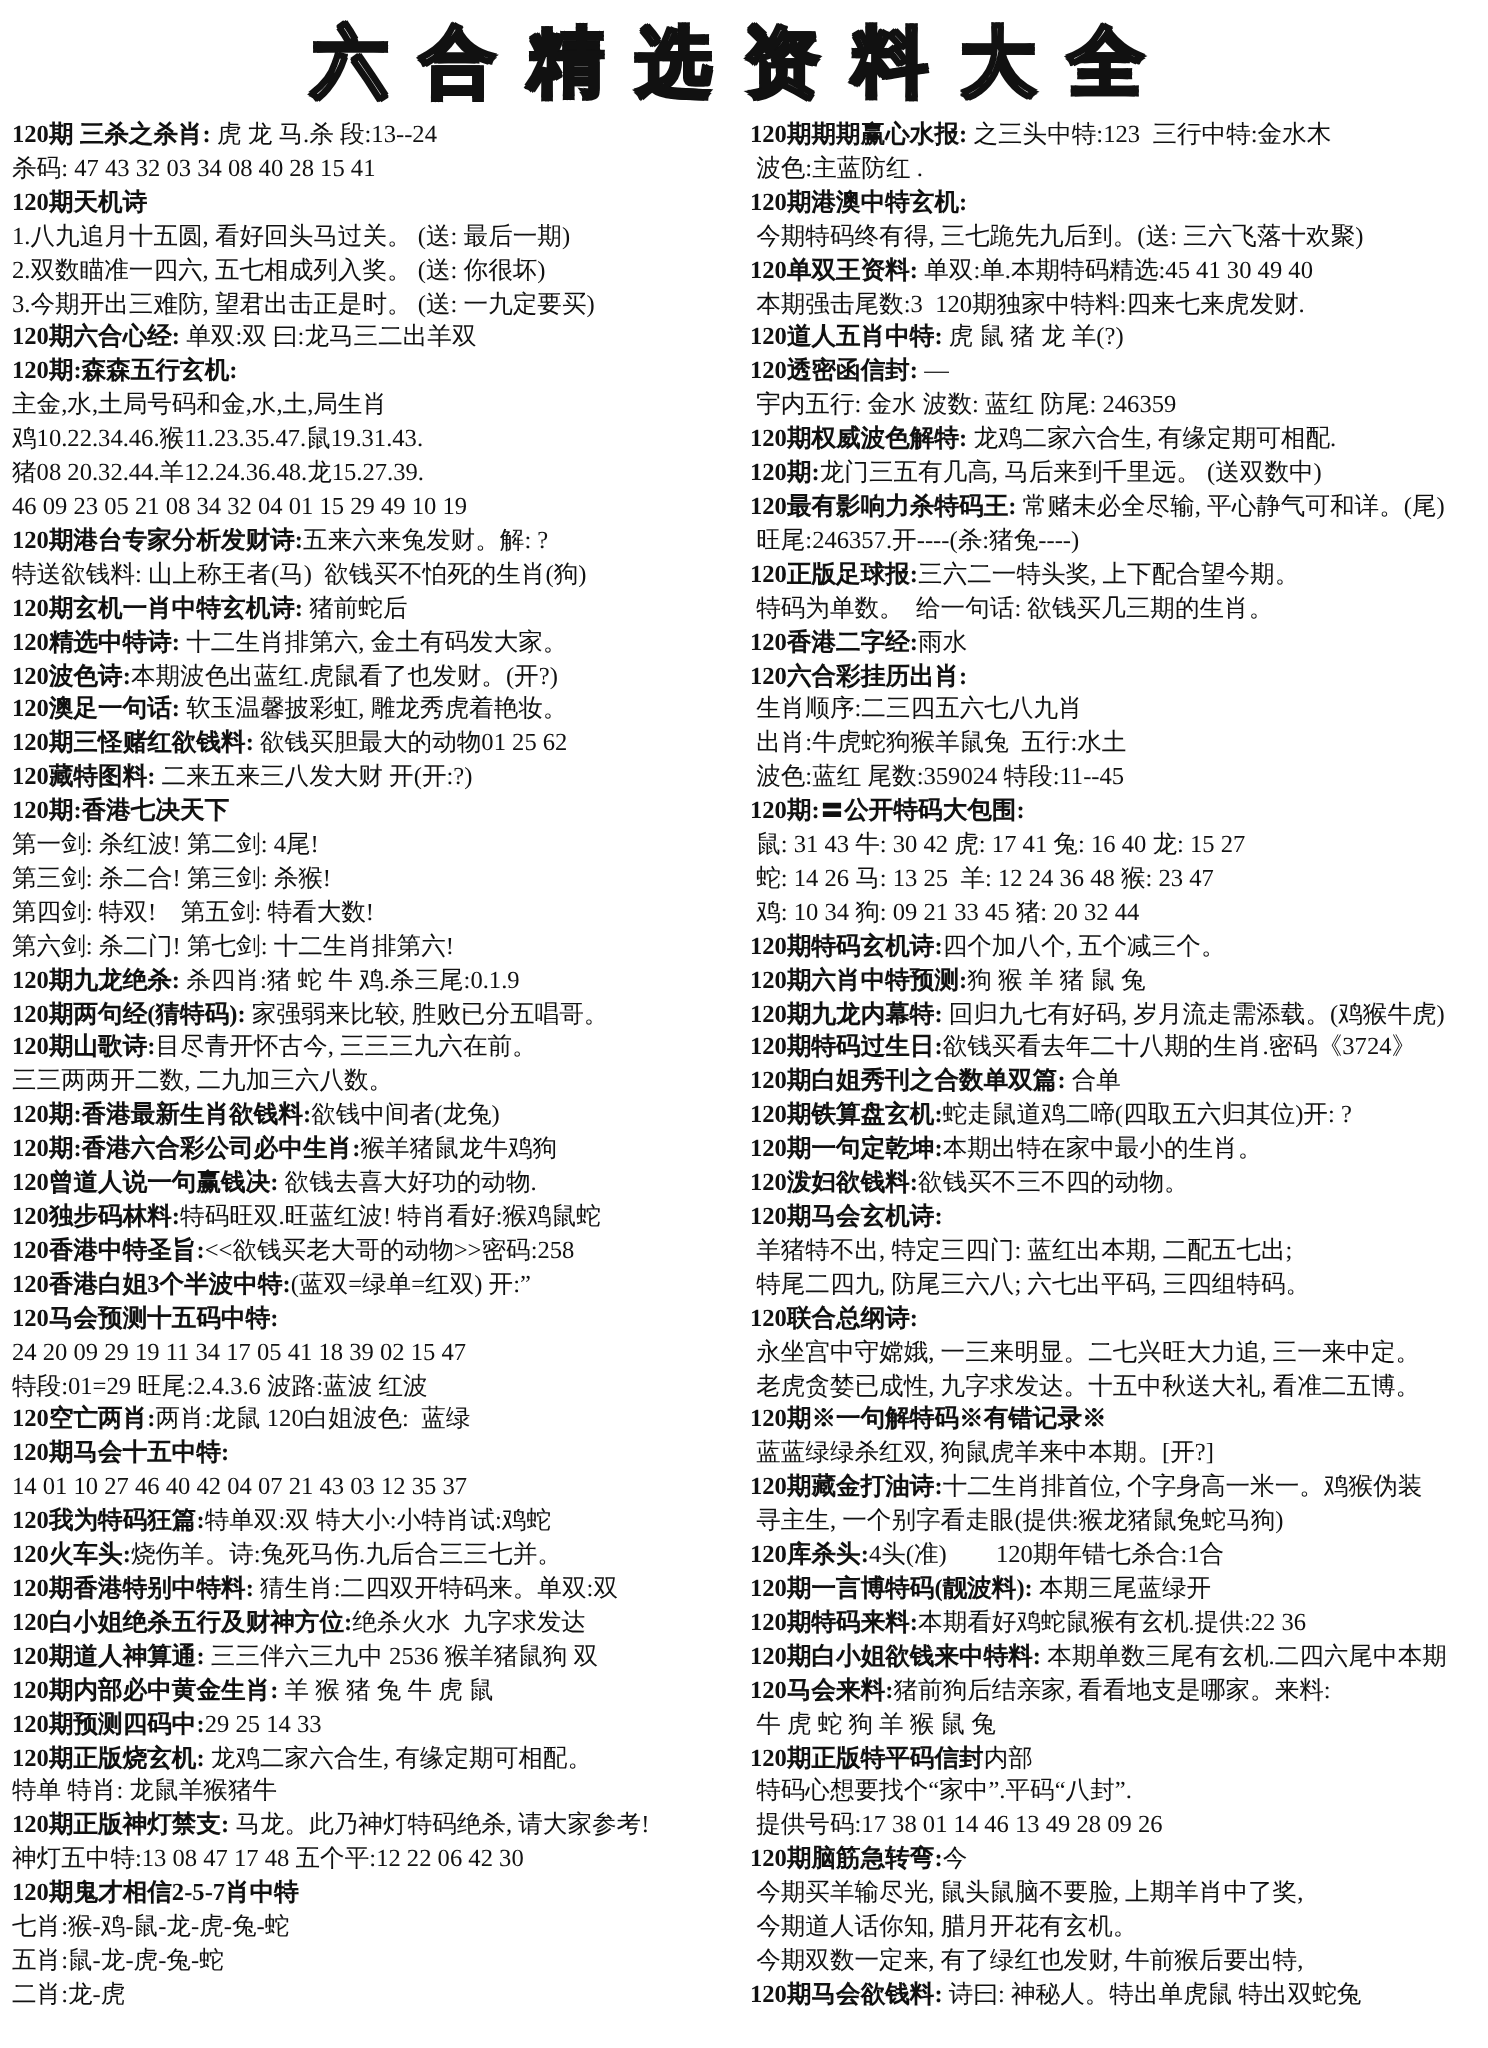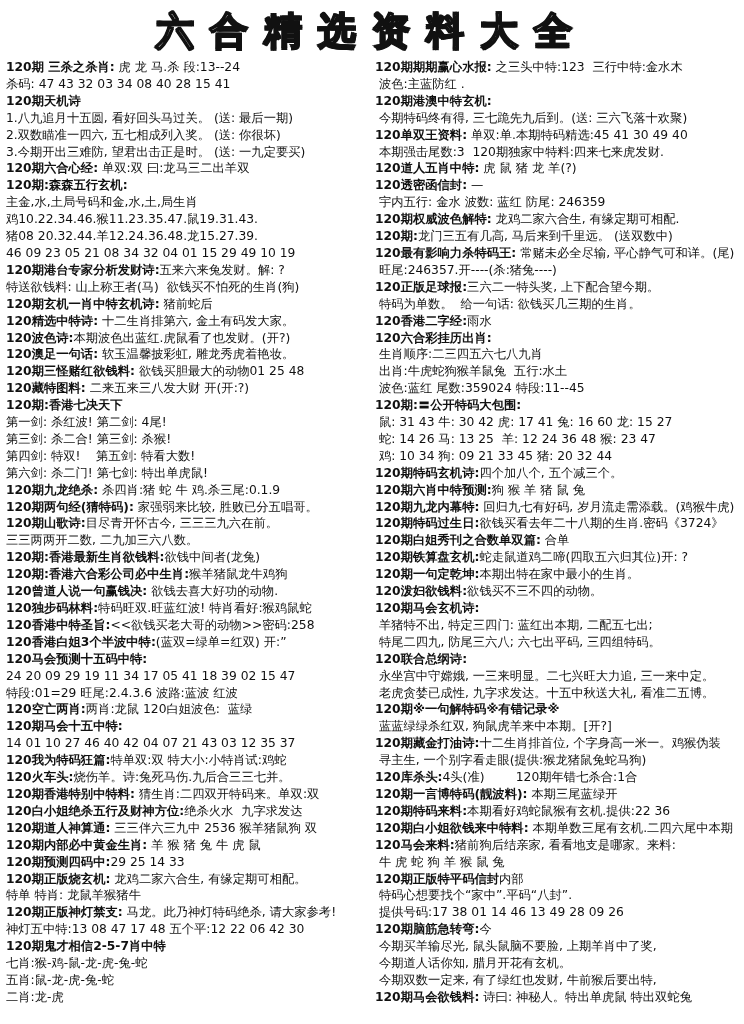--- a/index.html
+++ b/index.html
@@ -1,21 +1,21 @@
 <!DOCTYPE html>
 <html><head>
 <meta charset="utf-8">
 <style>
   html,body{margin:0;padding:0;background:#ffffff;}
   body{
     width:744px;height:1024px;overflow:hidden;
     font-family:"DejaVu Sans","Liberation Sans",sans-serif;
     color:#111;
   }
-  .page{width:744px;height:1024px;position:relative;background:#fff;}
+  .page{width:744px;height:1024px;position:relative;background:#fff;font-family:Liberation Serif, serif;}
   .title{
     text-align:center;
     padding-top:6px;
     font-size:38px;
     font-weight:bold;
     letter-spacing:16px;
     color:#fff;
     -webkit-text-stroke:1.6px #111;
     text-shadow:
       -1px -1px 0 #111, 1px -1px 0 #111,
@@ -59,27 +59,27 @@
         <div class="line"><span>主金,水,土局号码和金,水,土,局生肖</span></div>
         <div class="line"><span>鸡10.22.34.46.猴11.23.35.47.鼠19.31.43.</span></div>
         <div class="line"><span>猪08 20.32.44.羊12.24.36.48.龙15.27.39.</span></div>
         <div class="line"><span>46 09 23 05 21 08 34 32 04 01 15 29 49 10 19</span></div>
         <div class="line"><b>120期港台专家分析发财诗:</b><span>五来六来兔发财。解: ?</span></div>
         <div class="line"><span>特送欲钱料: 山上称王者(马)  欲钱买不怕死的生肖(狗)</span></div>
         <div class="line"><b>120期玄机一肖中特玄机诗:</b><span> 猪前蛇后</span></div>
         <div class="line"><b>120精选中特诗:</b><span> 十二生肖排第六, 金土有码发大家。</span></div>
         <div class="line"><b>120波色诗:</b><span>本期波色出蓝红.虎鼠看了也发财。(开?)</span></div>
         <div class="line"><b>120澳足一句话:</b><span> 软玉温馨披彩虹, 雕龙秀虎着艳妆。</span></div>
-        <div class="line"><b>120期三怪赌红欲钱料:</b><span> 欲钱买胆最大的动物01 25 48</span></div>
+        <div class="line"><b>120期三怪赌红欲钱料:</b><span> 欲钱买胆最大的动物01 25 62</span></div>
         <div class="line"><b>120藏特图料:</b><span> 二来五来三八发大财 开(开:?)</span></div>
         <div class="line"><b>120期:香港七决天下</b></div>
         <div class="line"><span>第一剑: 杀红波! 第二剑: 4尾!</span></div>
         <div class="line"><span>第三剑: 杀二合! 第三剑: 杀猴!</span></div>
         <div class="line"><span>第四剑: 特双!    第五剑: 特看大数!</span></div>
-        <div class="line"><span>第六剑: 杀二门! 第七剑: 特出单虎鼠!</span></div>
+        <div class="line"><span>第六剑: 杀二门! 第七剑: 十二生肖排第六!</span></div>
         <div class="line"><b>120期九龙绝杀:</b><span> 杀四肖:猪 蛇 牛 鸡.杀三尾:0.1.9</span></div>
         <div class="line"><b>120期两句经(猜特码):</b><span> 家强弱来比较, 胜败已分五唱哥。</span></div>
         <div class="line"><b>120期山歌诗:</b><span>目尽青开怀古今, 三三三九六在前。</span></div>
         <div class="line"><span>三三两两开二数, 二九加三六八数。</span></div>
         <div class="line"><b>120期:香港最新生肖欲钱料:</b><span>欲钱中间者(龙兔)</span></div>
         <div class="line"><b>120期:香港六合彩公司必中生肖:</b><span>猴羊猪鼠龙牛鸡狗</span></div>
         <div class="line"><b>120曾道人说一句赢钱决:</b><span> 欲钱去喜大好功的动物.</span></div>
         <div class="line"><b>120独步码林料:</b><span>特码旺双.旺蓝红波! 特肖看好:猴鸡鼠蛇</span></div>
         <div class="line"><b>120香港中特圣旨:</b><span>&lt;&lt;欲钱买老大哥的动物&gt;&gt;密码:258</span></div>
         <div class="line"><b>120香港白姐3个半波中特:</b><span>(蓝双=绿单=红双) 开:”</span></div>
@@ -120,21 +120,21 @@
         <div class="line"><b>120最有影响力杀特码王:</b><span> 常赌未必全尽输, 平心静气可和详。(尾)</span></div>
         <div class="line"><span> 旺尾:246357.开----(杀:猪兔----)</span></div>
         <div class="line"><b>120正版足球报:</b><span>三六二一特头奖, 上下配合望今期。</span></div>
         <div class="line"><span> 特码为单数。  给一句话: 欲钱买几三期的生肖。</span></div>
         <div class="line"><b>120香港二字经:</b><span>雨水</span></div>
         <div class="line"><b>120六合彩挂历出肖:</b></div>
         <div class="line"><span> 生肖顺序:二三四五六七八九肖</span></div>
         <div class="line"><span> 出肖:牛虎蛇狗猴羊鼠兔  五行:水土</span></div>
         <div class="line"><span> 波色:蓝红 尾数:359024 特段:11--45</span></div>
         <div class="line"><b>120期:〓公开特码大包围:</b></div>
-        <div class="line"><span> 鼠: 31 43 牛: 30 42 虎: 17 41 兔: 16 60 龙: 15 27</span></div>
+        <div class="line"><span> 鼠: 31 43 牛: 30 42 虎: 17 41 兔: 16 40 龙: 15 27</span></div>
         <div class="line"><span> 蛇: 14 26 马: 13 25  羊: 12 24 36 48 猴: 23 47</span></div>
         <div class="line"><span> 鸡: 10 34 狗: 09 21 33 45 猪: 20 32 44</span></div>
         <div class="line"><b>120期特码玄机诗:</b><span>四个加八个, 五个减三个。</span></div>
         <div class="line"><b>120期六肖中特预测:</b><span>狗 猴 羊 猪 鼠 兔</span></div>
         <div class="line"><b>120期九龙内幕特:</b><span> 回归九七有好码, 岁月流走需添载。(鸡猴牛虎)</span></div>
         <div class="line"><b>120期特码过生日:</b><span>欲钱买看去年二十八期的生肖.密码《3724》</span></div>
         <div class="line"><b>120期白姐秀刊之合数单双篇:</b><span> 合单</span></div>
         <div class="line"><b>120期铁算盘玄机:</b><span>蛇走鼠道鸡二啼(四取五六归其位)开: ?</span></div>
         <div class="line"><b>120期一句定乾坤:</b><span>本期出特在家中最小的生肖。</span></div>
         <div class="line"><b>120泼妇欲钱料:</b><span>欲钱买不三不四的动物。</span></div>

